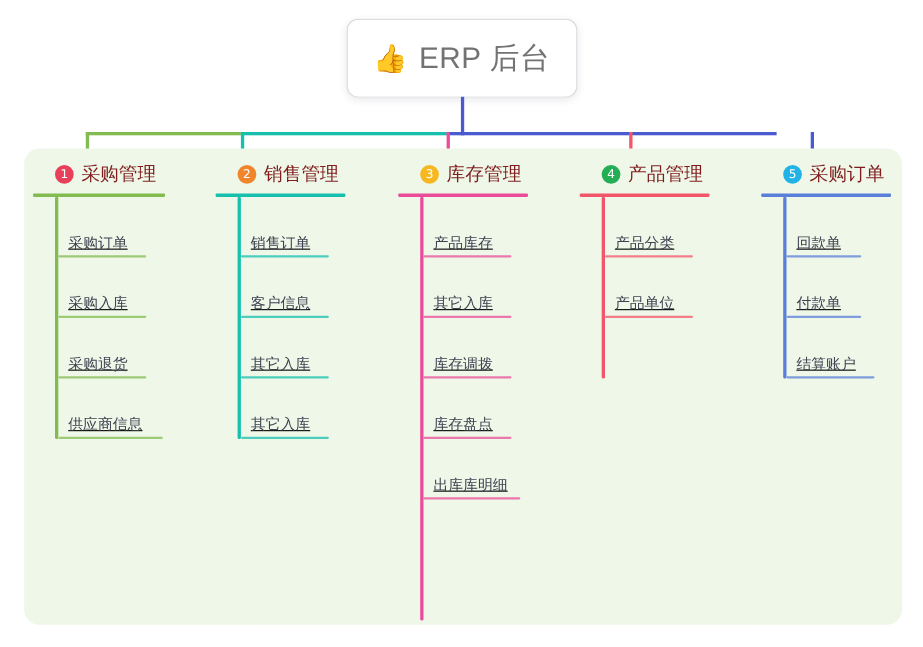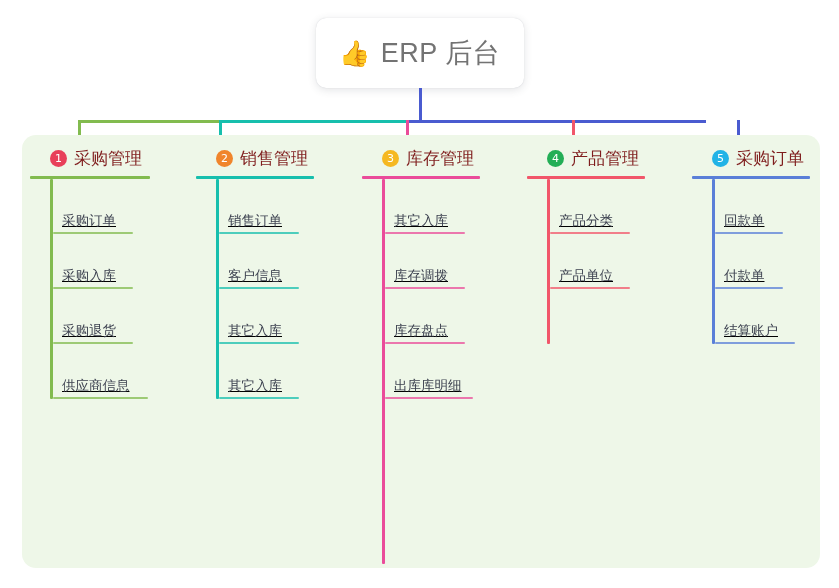--- a/index.html
+++ b/index.html
@@ -217,20 +217,24 @@
       </div>
       <div class="column" style="left: 362px; width: 165px;">
         <div class="col-head">
           <span class="badge" style="background: rgb(245, 184, 33);">3</span>
           <span class="col-title">库存管理</span>
         </div>
         <div class="col-rule" style="width: 118px; background: rgb(234, 76, 154);"></div>
         <div class="items">
           <div class="spine" style="background: rgb(234, 76, 154); height: 385px;"></div>
           <div class="item">
+            <span class="item-label">产品库存</span>
+            <div class="item-rule" style="width: 80px; background: rgb(234, 76, 154); opacity: 0.75;"></div>
+          </div>
+          <div class="item">
             <span class="item-label">其它入库</span>
             <div class="item-rule" style="width: 80px; background: rgb(234, 76, 154); opacity: 0.75;"></div>
           </div>
           <div class="item">
             <span class="item-label">库存调拨</span>
             <div class="item-rule" style="width: 80px; background: rgb(234, 76, 154); opacity: 0.75;"></div>
           </div>
           <div class="item">
             <span class="item-label">库存盘点</span>
             <div class="item-rule" style="width: 80px; background: rgb(234, 76, 154); opacity: 0.75;"></div>

